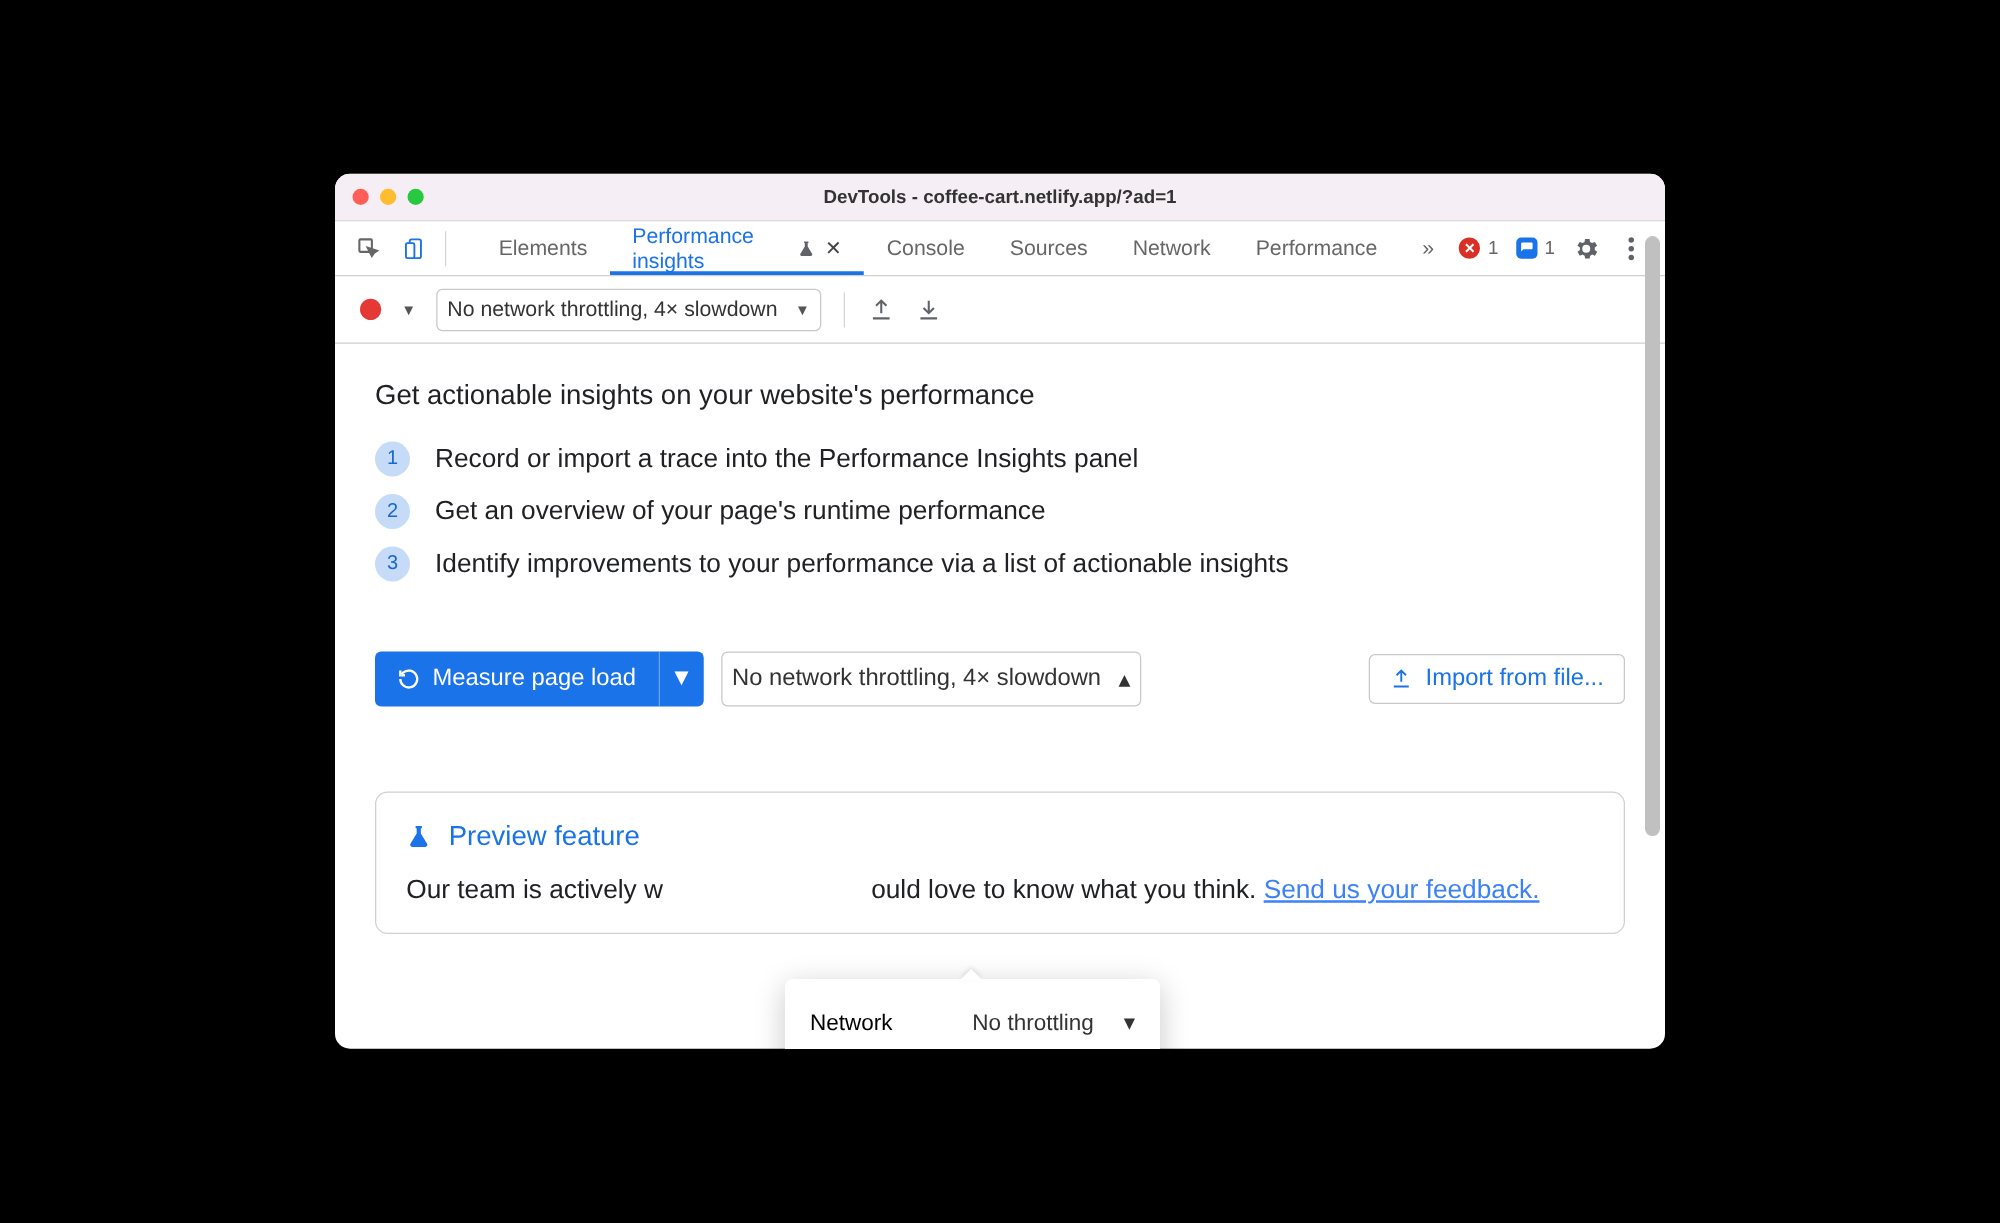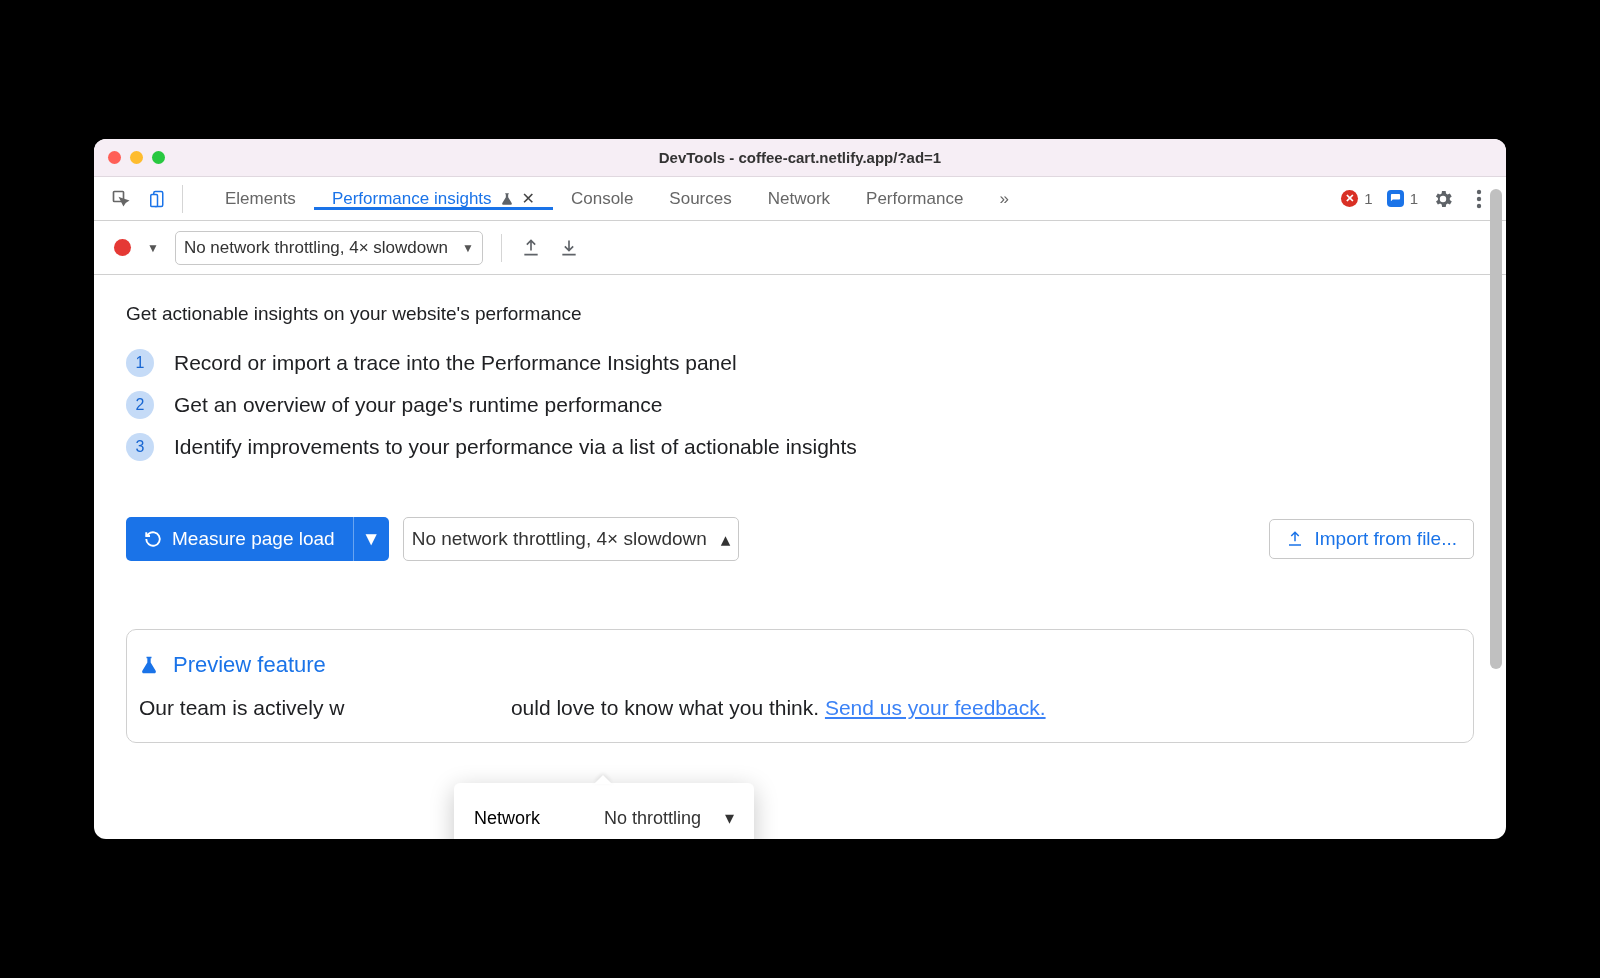--- a/index.html
+++ b/index.html
@@ -6,21 +6,21 @@
   body {
     background: #000;
     width: 1600px;
     height: 978px;
     font-family: -apple-system, BlinkMacSystemFont, "Segoe UI", Helvetica, Arial, sans-serif;
     display: flex;
     align-items: center;
     justify-content: center;
   }
   .window {
-    width: 1412px;
+    width: 1064px;
     height: 700px;
     background: #fff;
     border-radius: 12px;
     box-shadow: 0 20px 60px rgba(0,0,0,0.5);
     overflow: hidden;
     position: relative;
     display: flex;
     flex-direction: column;
   }
   .titlebar {
@@ -75,21 +75,21 @@
     border:1px solid #c8c8c8; border-radius:5px;
     padding: 6px 8px; font-size:17px; color:#333;
     background:#fff;
   }
   .divider { width:1px; height:28px; background:#d5d5d5; margin:0 2px; }
 
   .content {
     flex:1; overflow:auto; position:relative;
   }
   .inner { padding: 28px 32px 60px 32px; }
-  h1 { font-size:19px; font-weight:400; color:#202124; margin-bottom:24px; }
+  h1 { font-size:22px; font-weight:400; color:#202124; margin-bottom:24px; }
   ol { list-style:none; }
   ol li { display:flex; align-items:center; gap:20px; font-size:21px; color:#202124; margin:14px 0; }
   .num { width:28px; height:28px; border-radius:50%; background:#c5dbf7; color:#1967d2; display:flex; align-items:center; justify-content:center; font-size:16px; font-weight:500;}
 
   .controls-row { display:flex; align-items:center; gap:14px; margin-top:56px; }
   .btn-primary {
     display:flex; align-items:center; height:44px;
     background:#1a73e8; color:#fff; font-size:19px; border-radius:5px; overflow:hidden;
   }
   .btn-primary .main { padding:0 18px; display:flex; align-items:center; gap:10px; cursor:pointer;}
@@ -99,21 +99,21 @@
   .btn-link {
     margin-left:auto; display:flex; align-items:center; gap:10px;
     border:1px solid #c8c8c8; border-radius:5px; padding:8px 16px;
     color:#1a73e8; font-size:19px; background:#fff;
   }
 
   .preview-panel {
     margin-top:68px;
     border:1px solid #d0d0d0;
     border-radius:10px;
-    padding: 22px 28px 18px 12px;
+    padding: 22px 28px 18px 24px;
   }
   .preview-head { display:flex; align-items:center; gap:14px; color:#1a73e8; font-size:22px; margin-bottom:14px;}
   .preview-body { font-size:21px; color:#202124; line-height:1.5; }
   .preview-body a { color:#3b82f6; text-decoration:underline; }
 
   .popover {
     position:absolute;
     left:360px; top:508px;
     width:300px;
     background:#fff;

